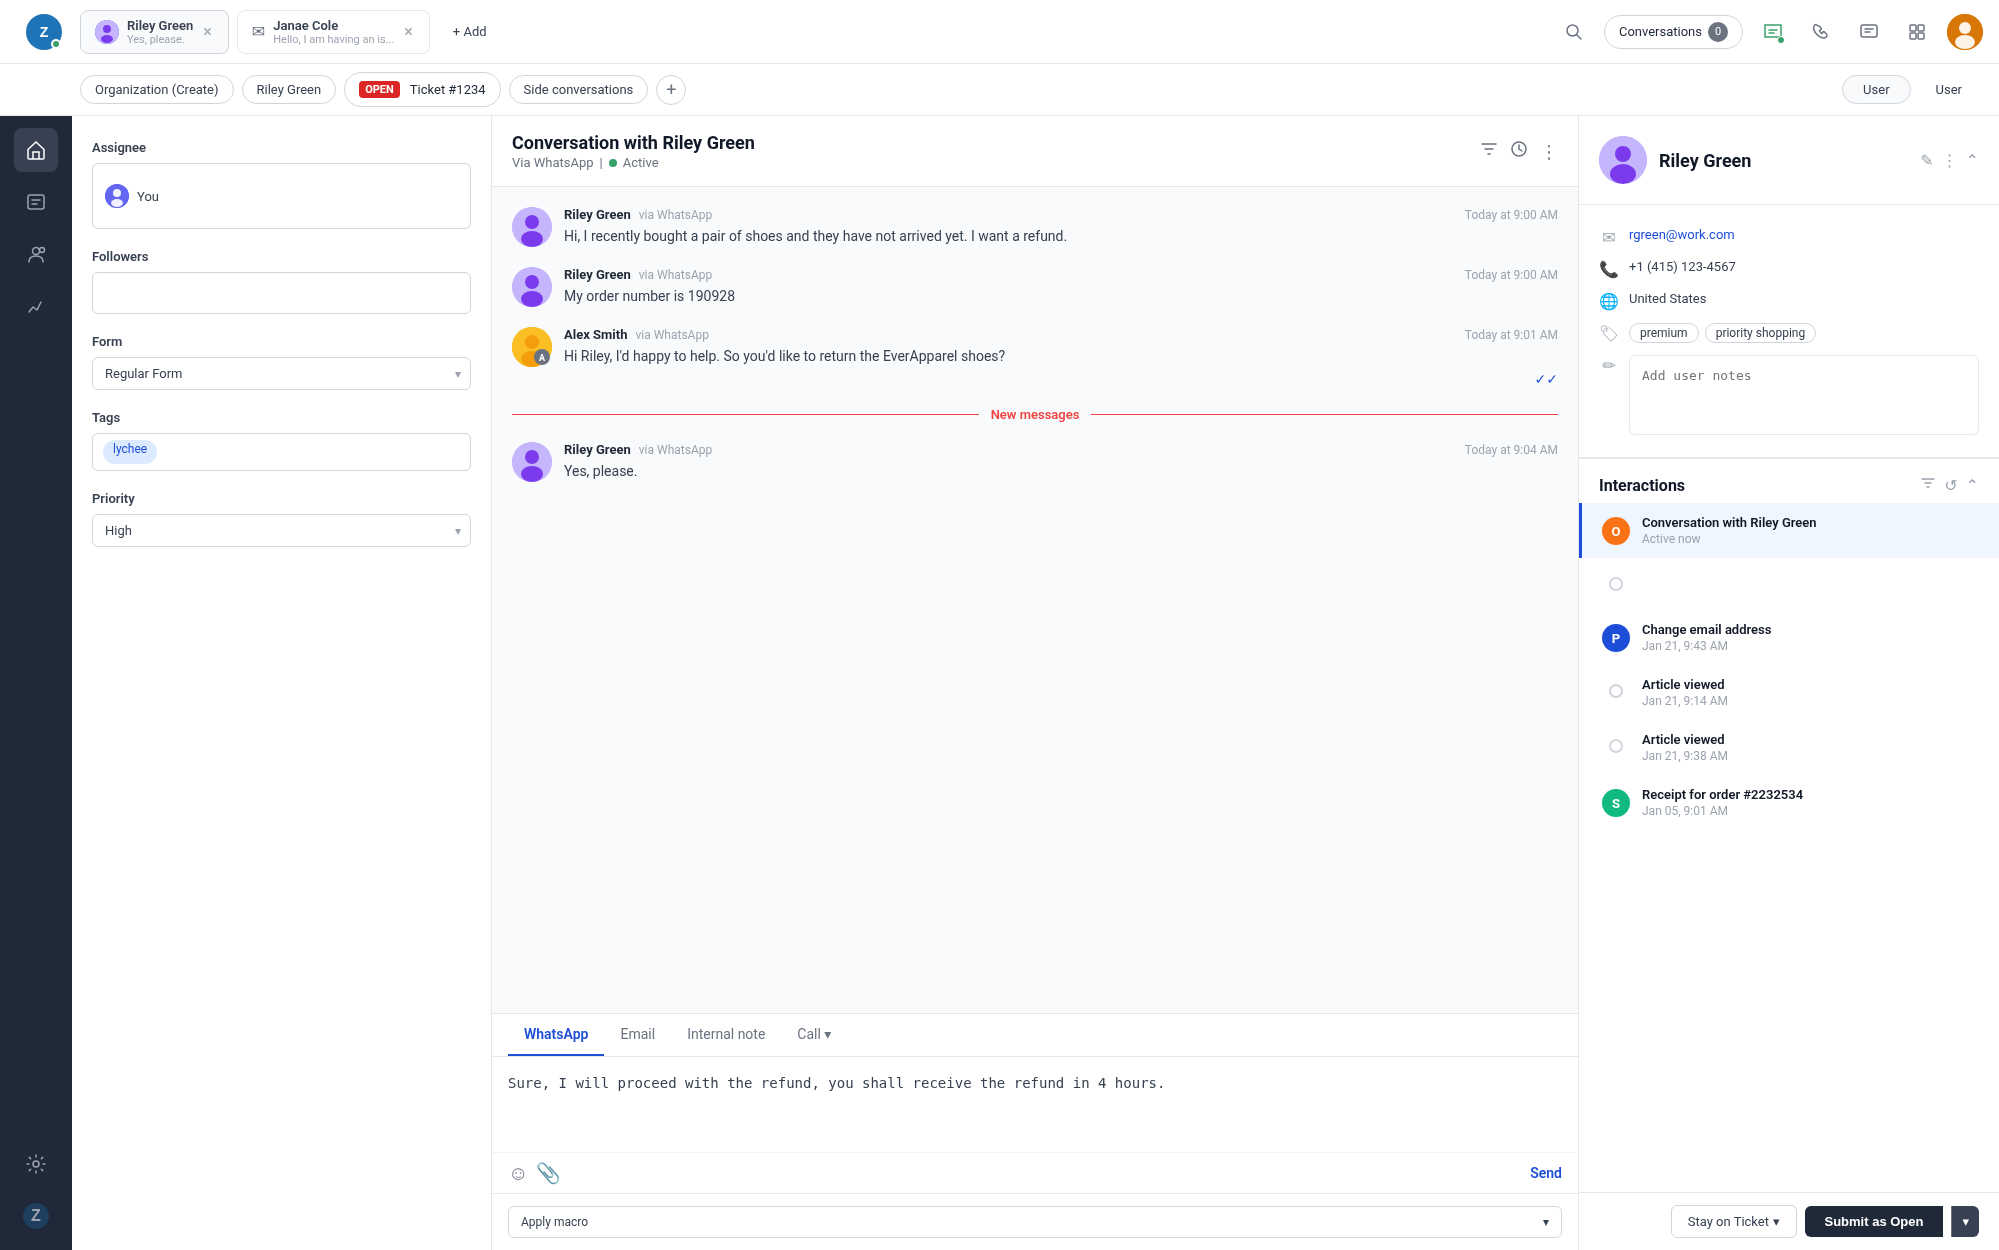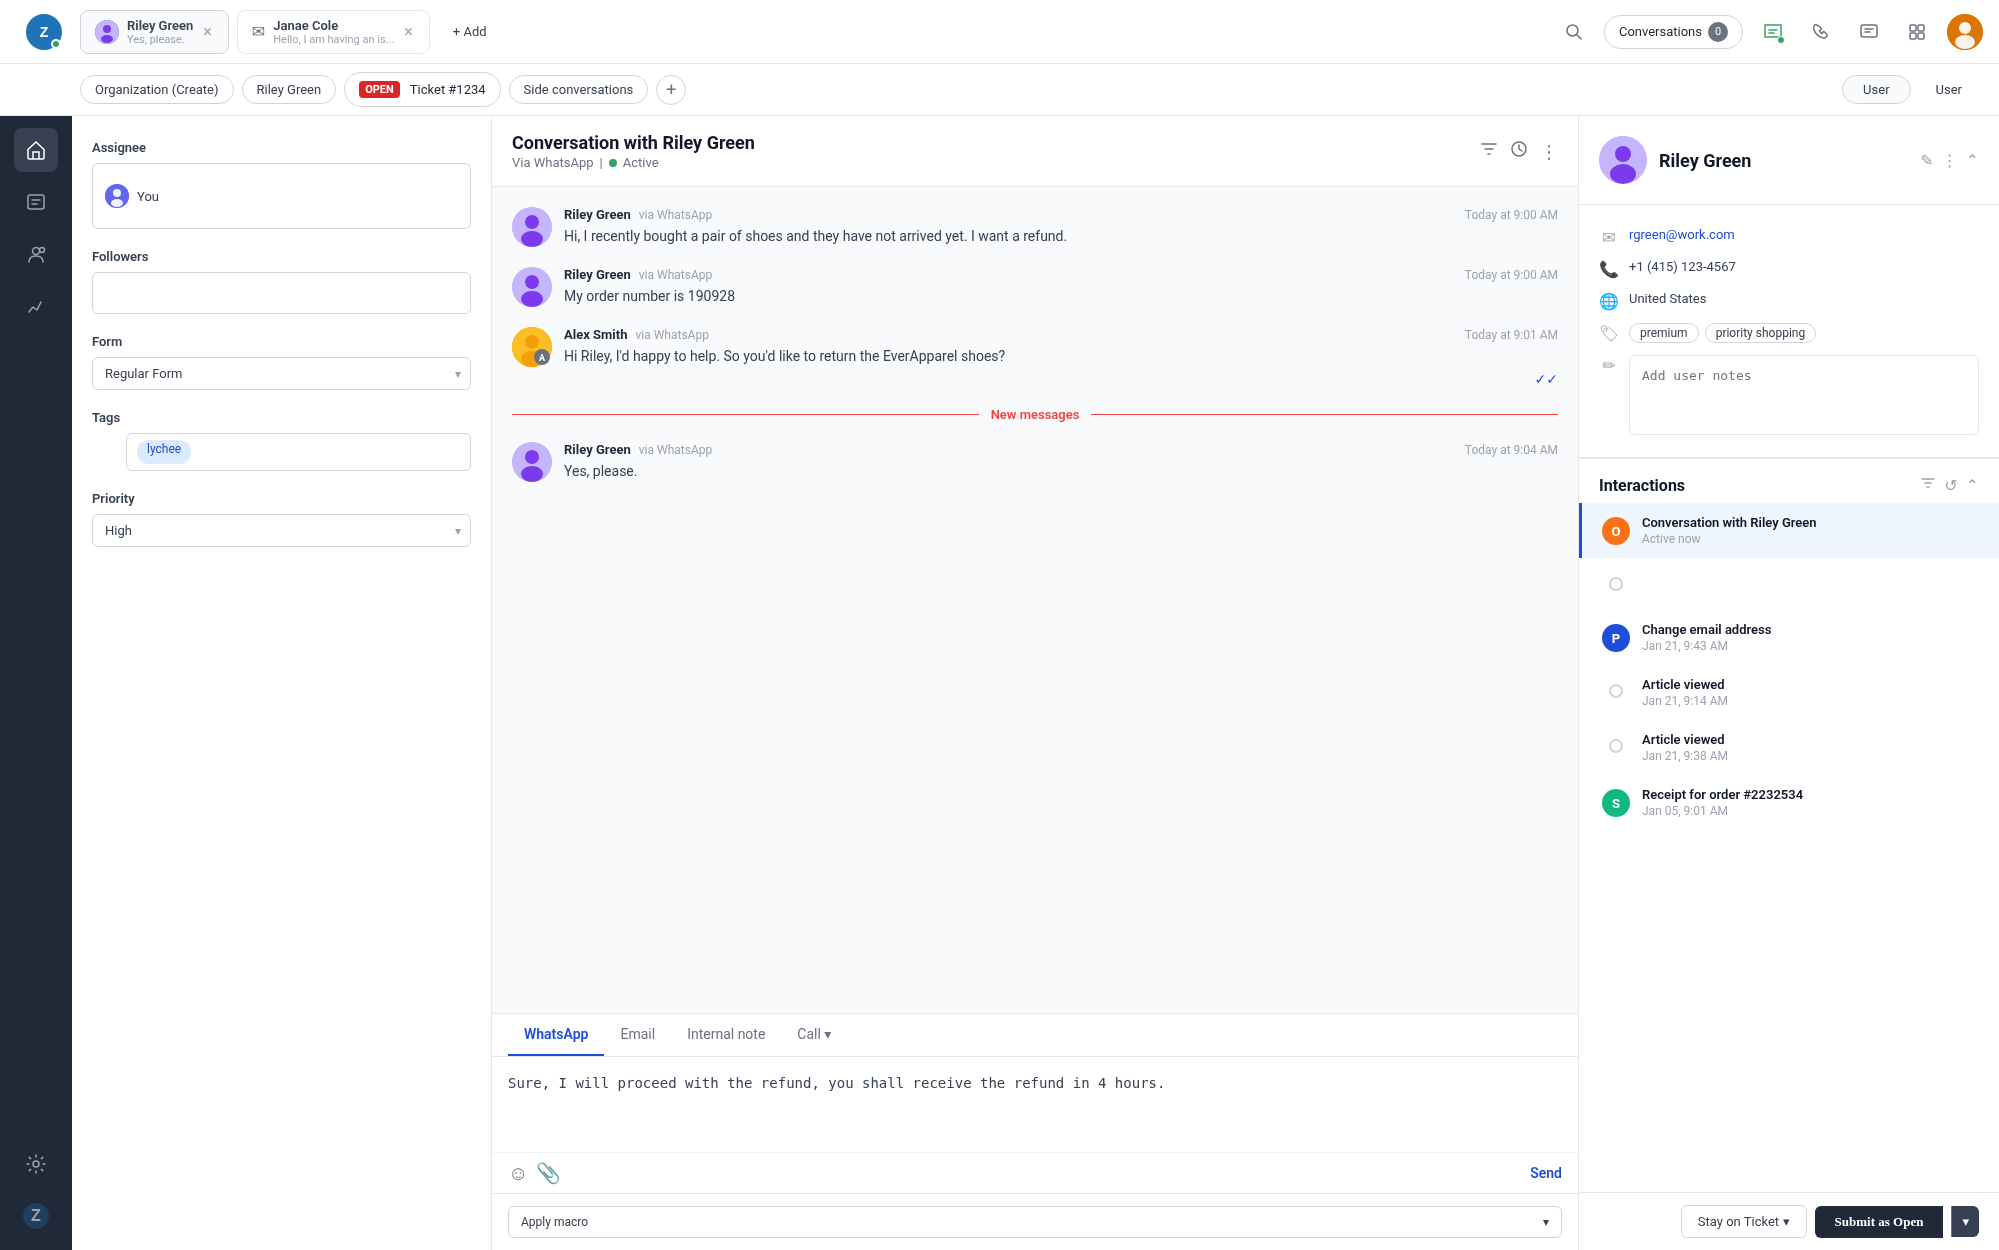--- a/index.html
+++ b/index.html
@@ -46,21 +46,21 @@
     .sidebar-spacer { flex: 1; }
     .sidebar-settings { width: 44px; height: 44px; display: flex; align-items: center; justify-content: center; border-radius: 8px; cursor: pointer; color: #9ca3af; font-size: 20px; }
 
     
     .left-panel { width: 420px; background: #fff; border-right: 1px solid #e5e7eb; padding: 24px 20px; flex-shrink: 0; overflow-y: auto; }
     .field-group { margin-bottom: 20px; }
     .field-label { font-size: 13px; font-weight: 600; color: #374151; margin-bottom: 8px; }
     .field-input { width: 100%; border: 1px solid #d1d5db; border-radius: 6px; padding: 20px 12px; font-size: 13px; color: #374151; background: #fff; display: flex; align-items: center; gap: 8px; }
     .field-input.with-avatar { display: flex; align-items: center; gap: 8px; }
     .field-select { width: 100%; border: 1px solid #d1d5db; border-radius: 6px; padding: 8px 12px; font-size: 13px; color: #374151; background: #fff; appearance: none; cursor: pointer; display: flex; align-items: center; justify-content: space-between; }
-    .field-tag-container { display: flex; flex-wrap: wrap; gap: 4px; border: 1px solid #d1d5db; border-radius: 6px; padding: 6px 10px; min-height: 38px; margin-left: 34px; }
+    .field-tag-container { display: flex; flex-wrap: wrap; gap: 4px; border: 1px solid #d1d5db; border-radius: 6px; padding: 6px 10px; min-height: 38px; }
     .tag { background: #dbeafe; color: #1d4ed8; border-radius: 12px; padding: 2px 10px; font-size: 12px; }
     .select-wrapper { position: relative; }
     .select-wrapper .chevron { position: absolute; right: 10px; top: 50%; transform: translateY(-50%); color: #9ca3af; pointer-events: none; font-size: 12px; }
 
     
     .middle-panel { flex: 1; display: flex; flex-direction: column; background: #fff; border-right: 1px solid #e5e7eb; min-width: 0; }
     .conv-header { display: flex; align-items: center; padding: 16px 20px; border-bottom: 1px solid #e5e7eb; gap: 12px; }
     .conv-title { font-size: 18px; font-weight: 700; color: #111827; }
     .conv-sub { font-size: 13px; color: #6b7280; display: flex; align-items: center; gap: 6px; margin-top: 2px; }
     .active-dot { width: 8px; height: 8px; background: #38a169; border-radius: 50%; display: inline-block; }
@@ -121,21 +121,21 @@
     .interaction-icon.green { background: #10b981; }
     .interaction-dot { width: 28px; height: 28px; display: flex; align-items: center; justify-content: center; flex-shrink: 0; }
     .interaction-dot-circle { width: 14px; height: 14px; border: 2px solid #d1d5db; border-radius: 50%; }
     .interaction-content { flex: 1; }
     .interaction-title { font-size: 13px; font-weight: 600; color: #111827; }
     .interaction-sub { font-size: 12px; color: #9ca3af; margin-top: 2px; }
 
     
     .bottom-bar { display: flex; align-items: center; justify-content: flex-end; padding: 12px 20px; border-top: 1px solid #e5e7eb; gap: 8px; background: #fff; }
     .stay-on-ticket { display: flex; align-items: center; gap: 4px; padding: 8px 16px; border: 1px solid #d1d5db; border-radius: 6px; cursor: pointer; font-size: 13px; color: #374151; background: #fff; }
-    .submit-btn { padding: 8px 20px; background: #1f2937; color: white; border-radius: 6px 0 0 6px; font-size: 13px; font-weight: 600; cursor: pointer; border: none; font-family: Liberation Serif, serif; }
+    .submit-btn { padding: 8px 20px; background: #1f2937; color: white; border-radius: 6px 0 0 6px; font-size: 13px; font-weight: 600; cursor: pointer; border: none; }
     .submit-chevron { padding: 8px 10px; background: #374151; color: white; border-radius: 0 6px 6px 0; font-size: 13px; cursor: pointer; border-left: 1px solid #6b7280; }
 
     
     .person-avatar { width: 40px; height: 40px; border-radius: 50%; overflow: hidden; background: #c4b5fd; flex-shrink: 0; }
     .person-avatar-lg { width: 48px; height: 48px; border-radius: 50%; overflow: hidden; background: #c4b5fd; flex-shrink: 0; }
     .person-avatar-sm { width: 24px; height: 24px; border-radius: 50%; overflow: hidden; background: #6366f1; flex-shrink: 0; }
   </style>
 </head>
 <body>
 

